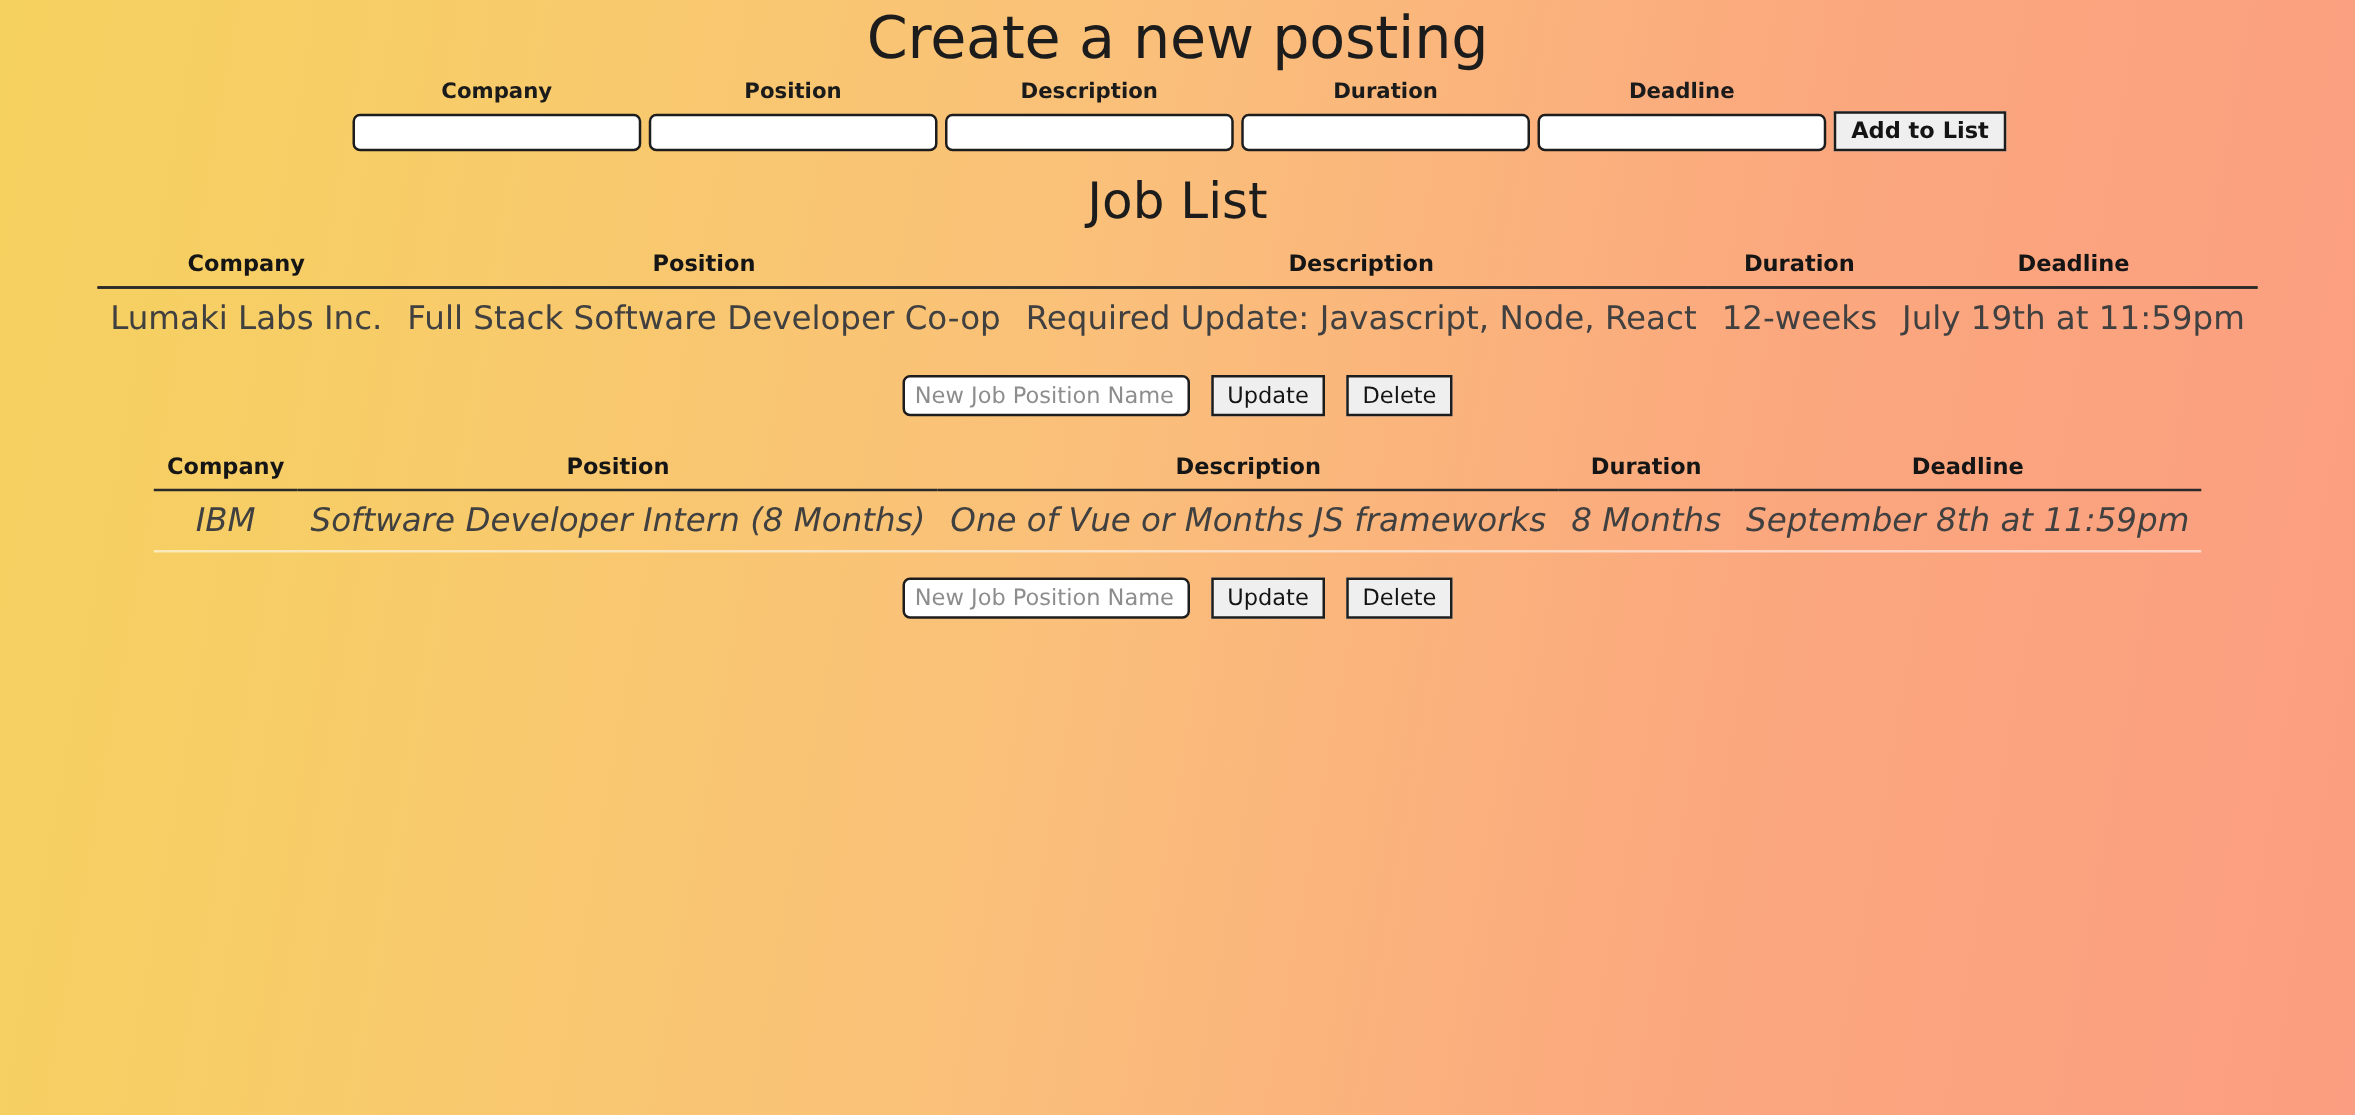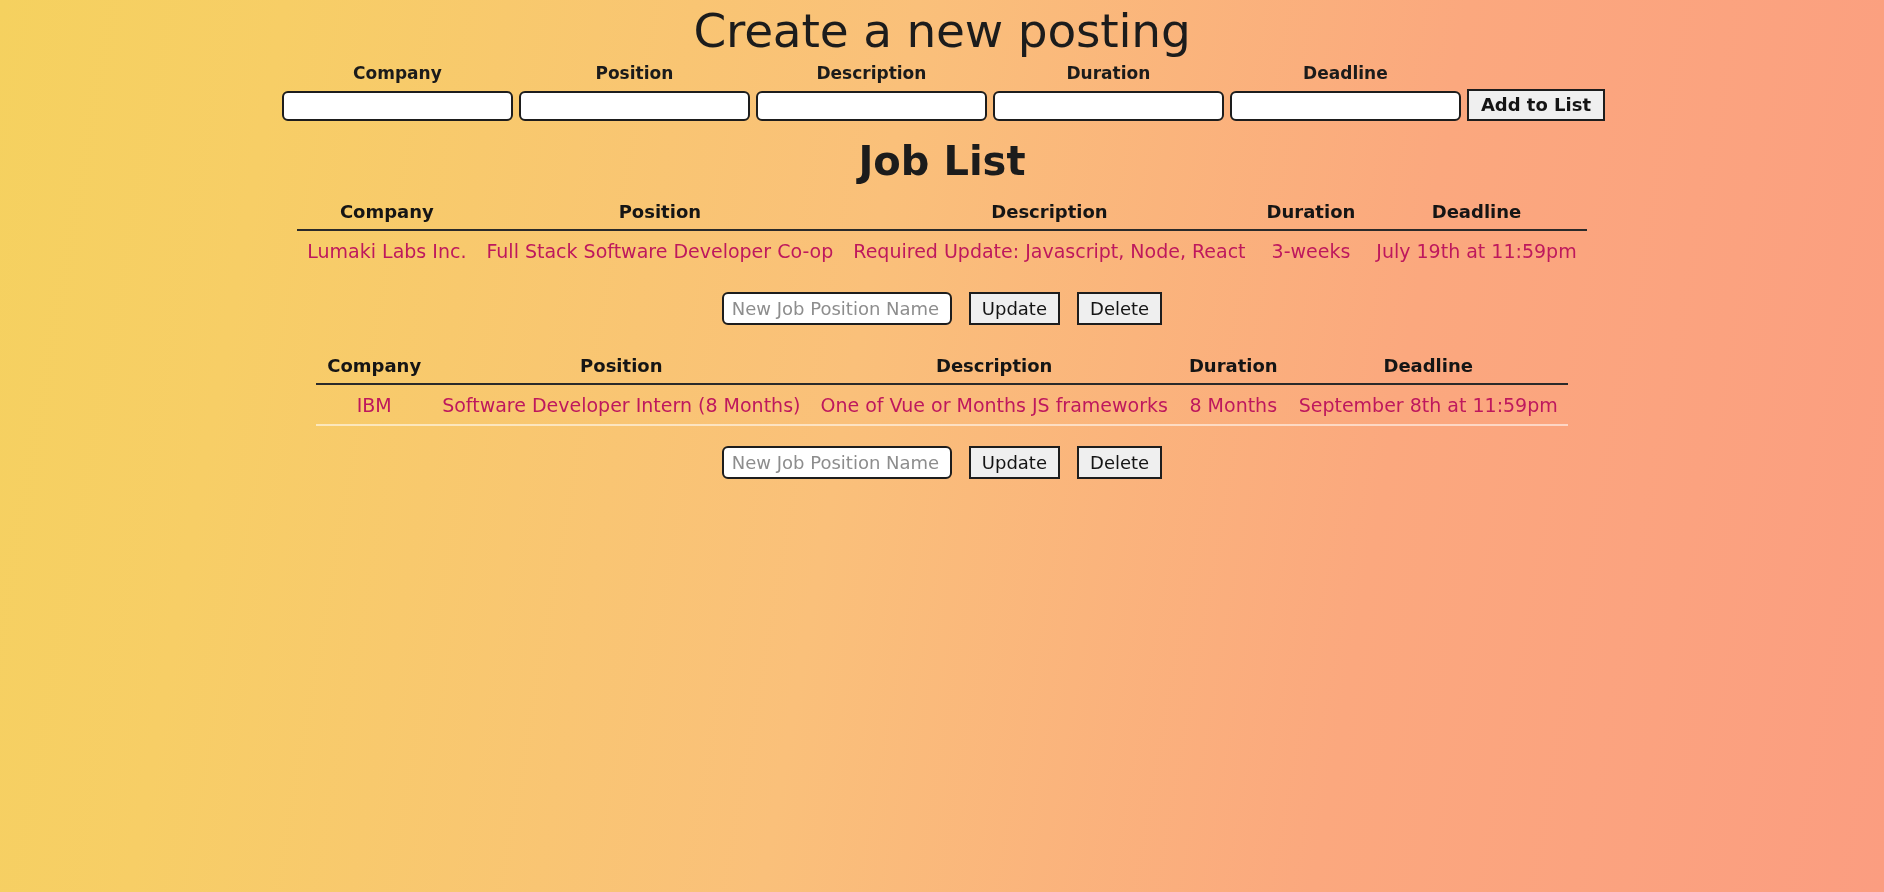--- a/index.html
+++ b/index.html
@@ -83,21 +83,21 @@
     cursor: pointer;
     border-radius: 0;
     font-weight: bold;
   }
 
   
   .list-title {
     margin: 14px 0 0 0;
     text-align: center;
     font-size: 40px;
-    font-weight: 700;
+    font-weight: 400;
     color: #1c1c1c;
     line-height: 52px;
   }
 
   
   .job-entry { margin-top: 14px; }
   .job-entry.second { margin-top: 30px; }
 
   .job-table {
     border-collapse: collapse;
@@ -108,29 +108,30 @@
   .job-table th {
     font-size: 18px;
     font-weight: bold;
     color: #151515;
     padding: 0 11px 7px 11px;
     text-align: center;
     border-bottom: 2px solid #2a2a2a;
     white-space: nowrap;
   }
   .job-table td {
-    font-size: 19px;
+    font-size: 26px;
     font-weight: 400;
-    color: #be185d;
+    color: #404040;
     padding: 9px 10px 8px 10px;
     text-align: center;
     white-space: nowrap;
   }
   .job-table.with-underline tr.data-row td {
     border-bottom: 2px solid rgba(255,255,255,0.55);
+    font-style: italic;
   }
 
   .job-actions {
     display: flex;
     justify-content: center;
     align-items: center;
     margin-top: 22px;
     gap: 0;
   }
   .job-actions.tight { margin-top: 20px; }
@@ -209,21 +210,21 @@
           <th>Description</th>
           <th>Duration</th>
           <th>Deadline</th>
         </tr>
       </thead>
       <tbody>
         <tr class="data-row">
           <td>Lumaki Labs Inc.</td>
           <td>Full Stack Software Developer Co-op</td>
           <td>Required Update: Javascript, Node, React</td>
-          <td>3-weeks</td>
+          <td>12-weeks</td>
           <td>July 19th at 11:59pm</td>
         </tr>
       </tbody>
     </table>
 
     <div class="job-actions">
       <input class="rename-input" type="text" placeholder="New Job Position Name" style="">
       <button class="action-btn">Update</button>
       <button class="action-btn">Delete</button>
     </div>

